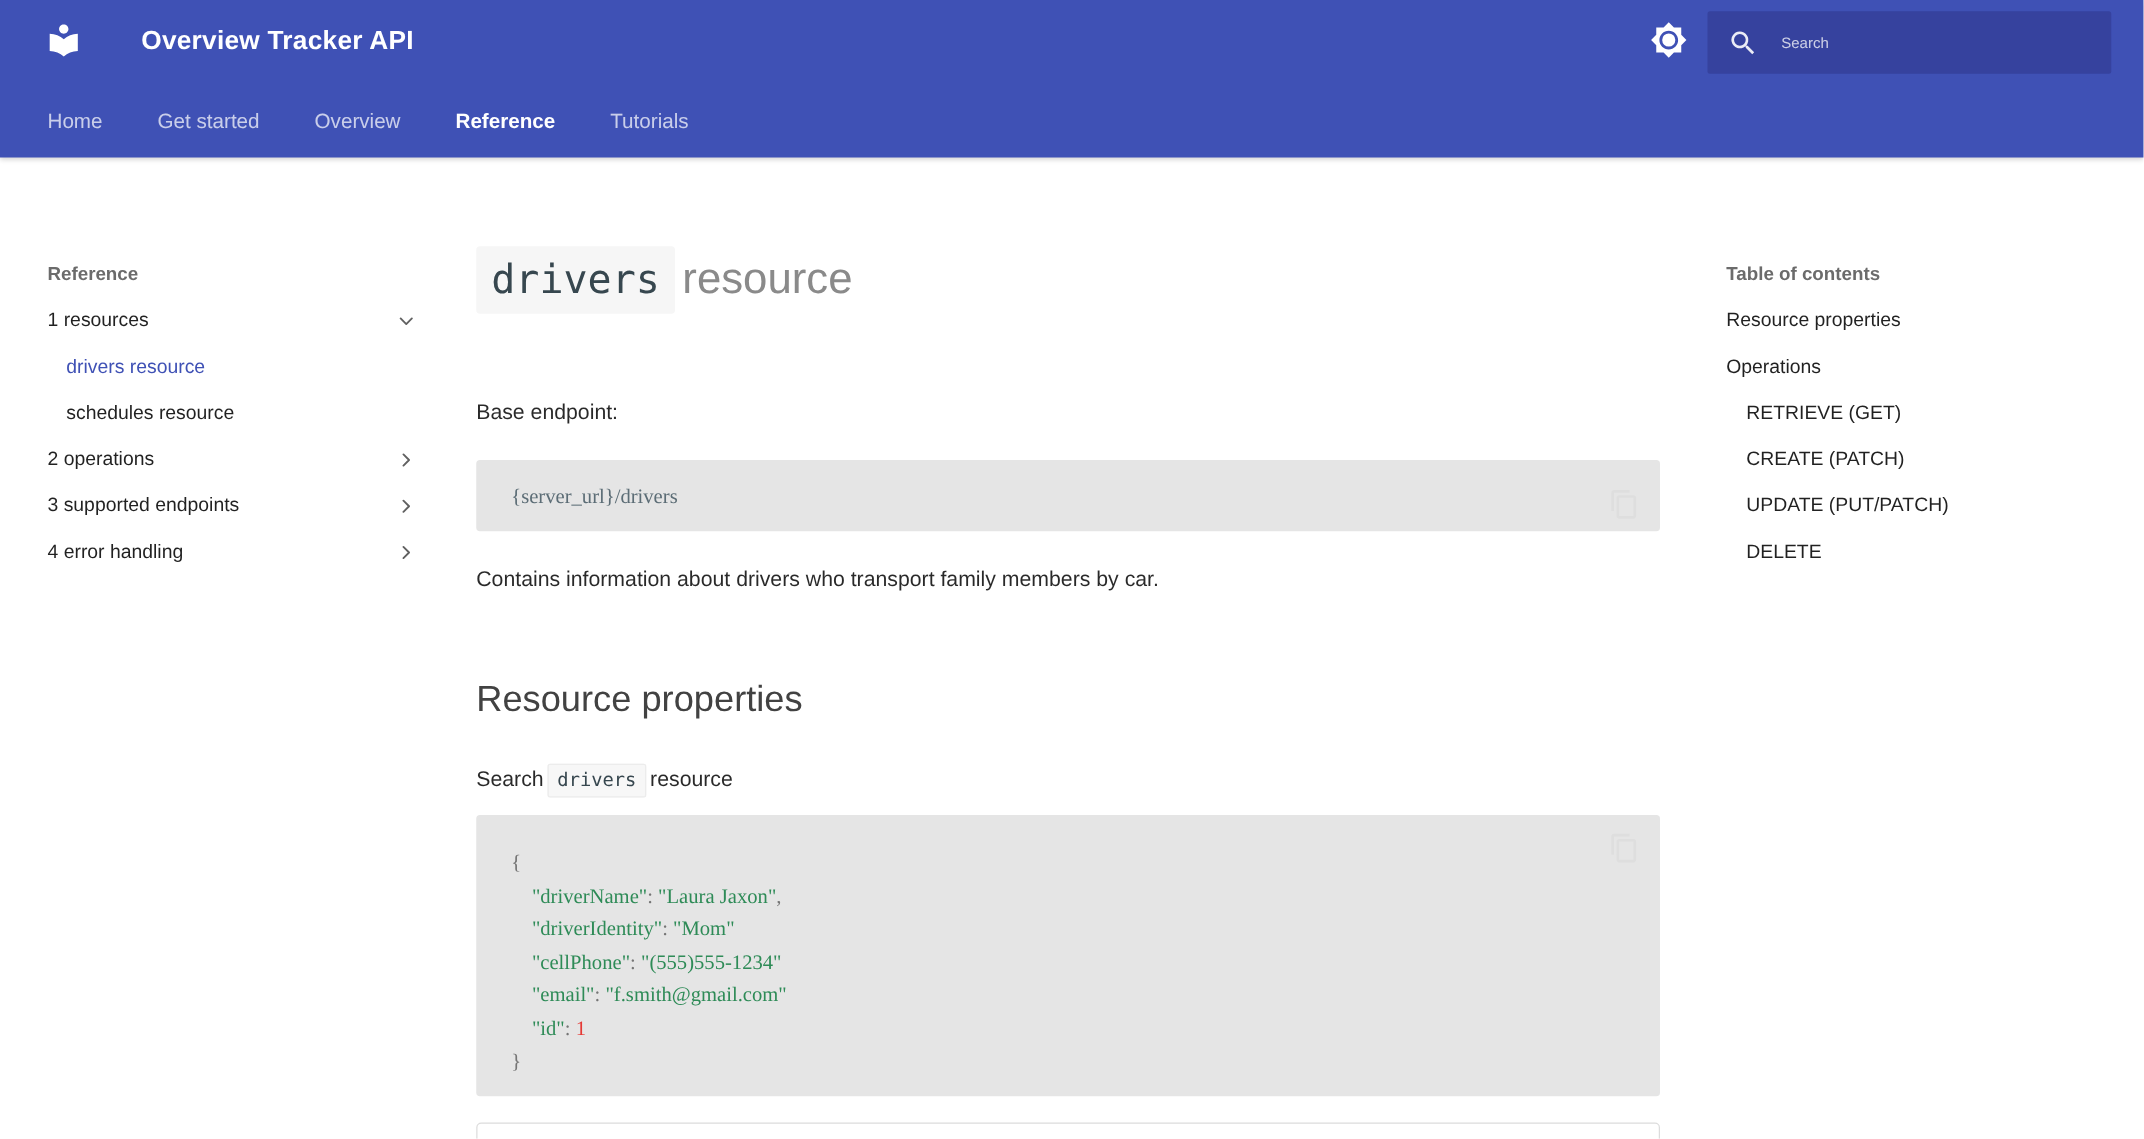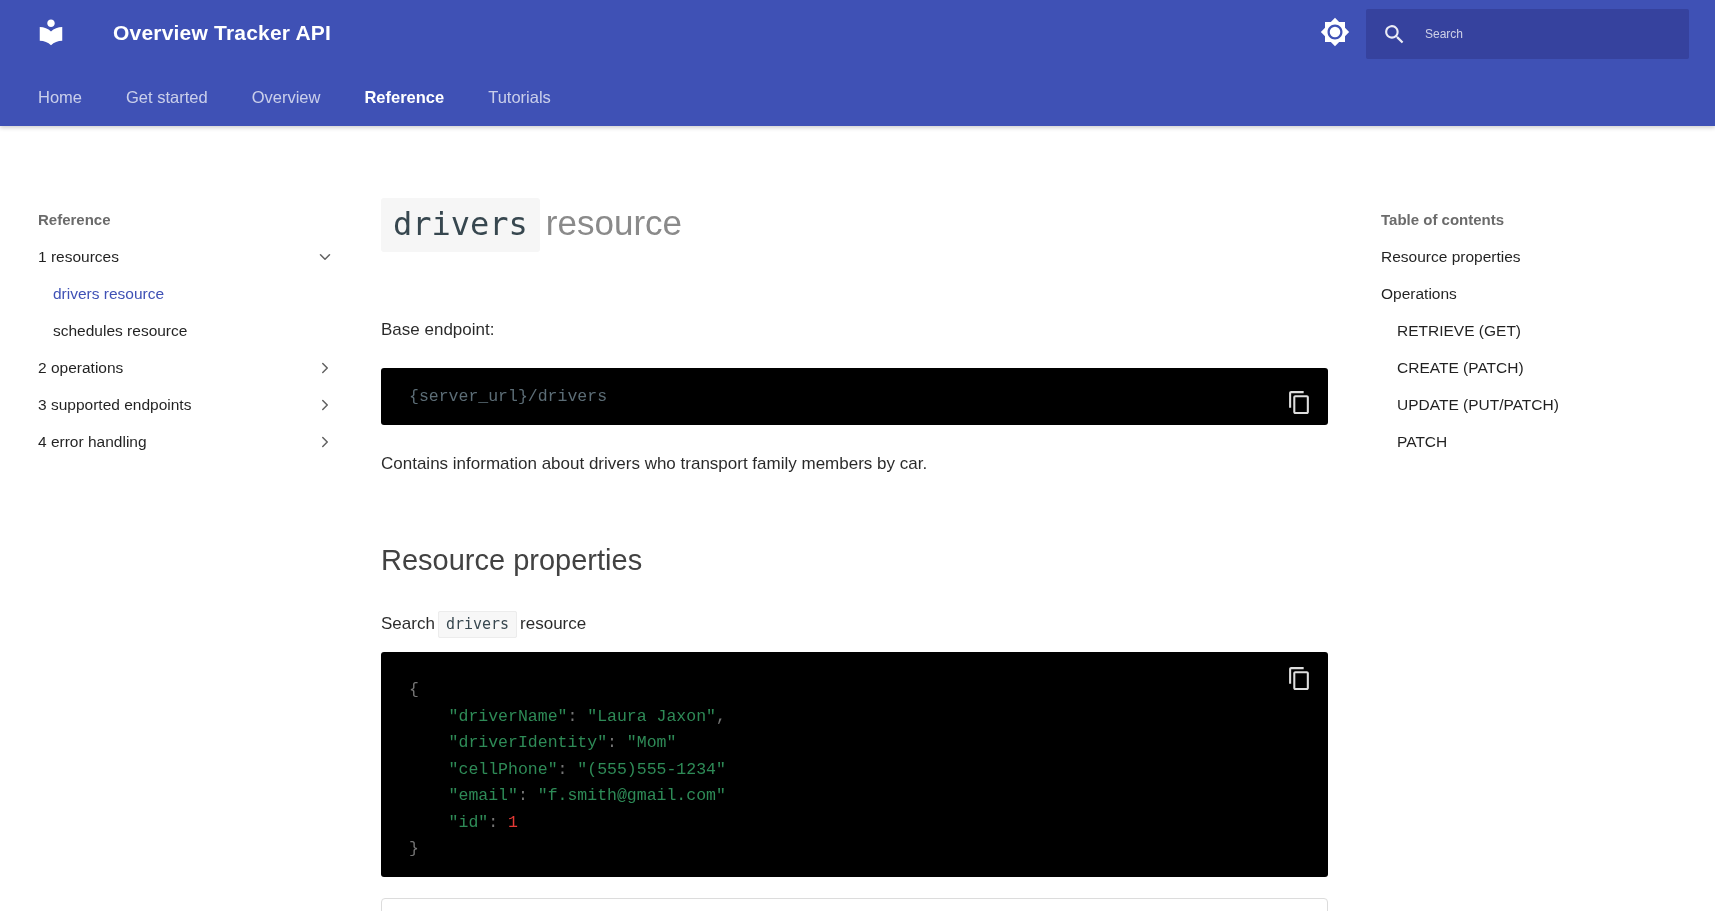--- a/index.html
+++ b/index.html
@@ -61,21 +61,21 @@
   .main-el { position:absolute; left:381px; width:947px; }
   .h1 { top:192px; font-size:35px; font-weight:300; color:#8a8a8a; line-height:62px; }
   .h1 .code-chip {
     font-family:"DejaVu Sans Mono", monospace; font-size:32px; color:#37474f;
     background:#f6f6f6; border-radius:3px; padding:7px 12px 9px; margin-right:6px;
   }
   .para { font-size:17px; color:rgba(0,0,0,.84); line-height:24px; }
   .base-endpoint { top:318px; }
   .description { top:452px; }
   .codeblock {
-    background:#000000; border-radius:3px; font-family:Liberation Mono, monospace;
+    background:#e5e5e5; border-radius:3px; font-family:Liberation Serif, serif;
     font-size:16.5px; color:#5c6d76;
   }
   .endpoint-block { top:368px; height:57px; line-height:57px; padding:0 28px; }
   .copy-btn { position:absolute; right:16px; top:14px; width:25px; height:25px; cursor:pointer; }
   .copy-btn svg { width:25px; height:25px; fill:#dedede; }
   .h2 { top:540px; font-size:29px; font-weight:300; color:#424242; line-height:40px; }
   .sample-line { top:612px; }
   .inline-code {
     font-family:"DejaVu Sans Mono", monospace; font-size:15px; color:#37474f;
     background:#f7f7f7; border:1px solid #ececec; border-radius:2px;
@@ -231,17 +231,17 @@
     <div class="toc-row child" style="top:321px">
       <span class="lbl">RETRIEVE (GET)</span>
     </div>
     <div class="toc-row child" style="top:358px">
       <span class="lbl">CREATE (PATCH)</span>
     </div>
     <div class="toc-row child" style="top:395px">
       <span class="lbl">UPDATE (PUT/PATCH)</span>
     </div>
     <div class="toc-row child" style="top:432px">
-      <span class="lbl">PATCH</span>
+      <span class="lbl">DELETE</span>
     </div>
   </nav>
 
 </div>
 
 </body></html>

